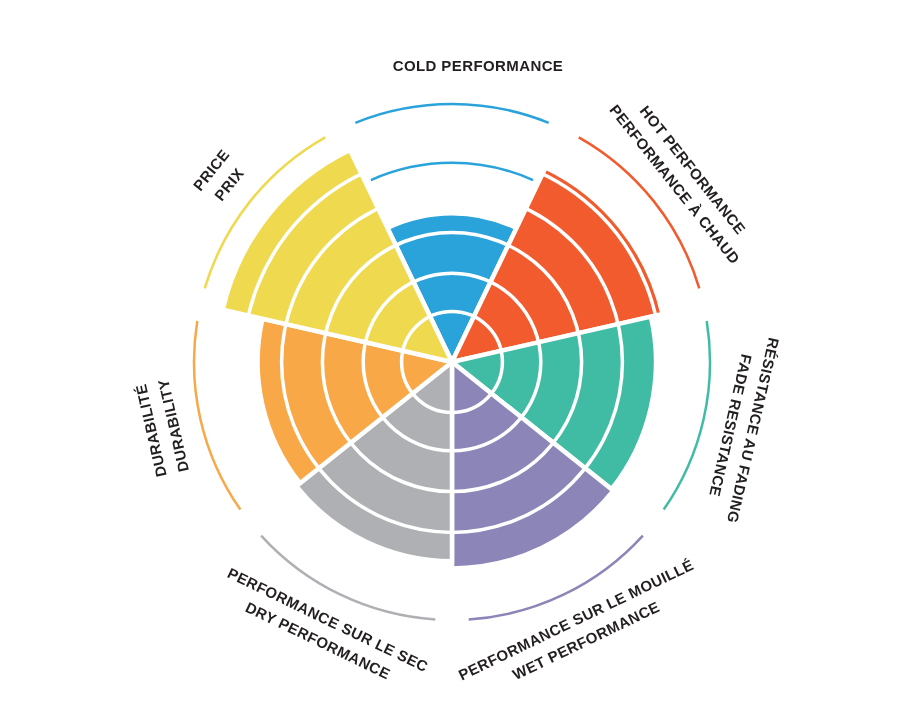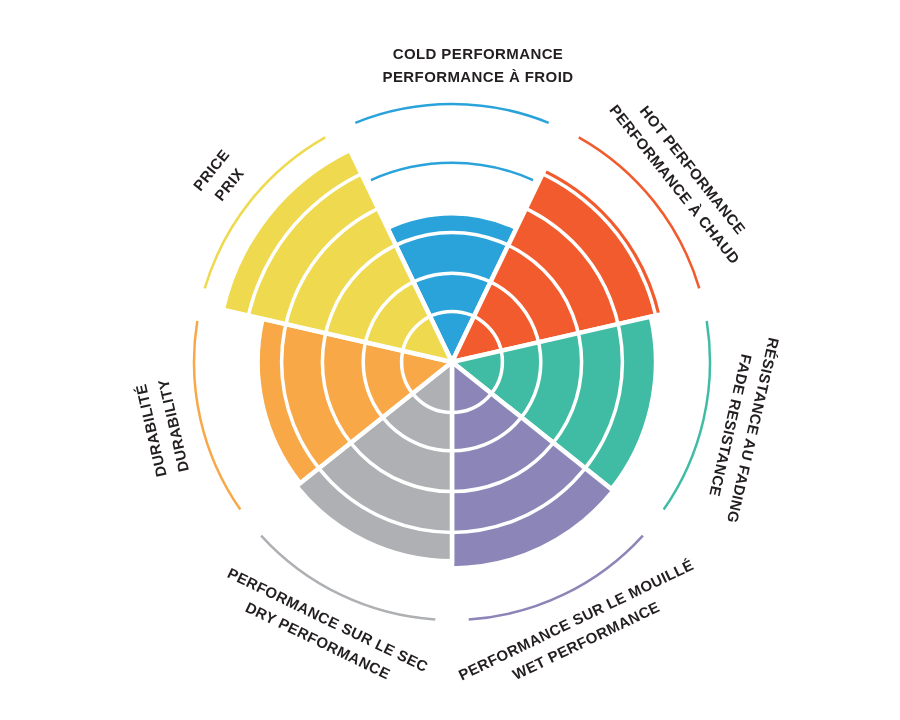--- a/index.html
+++ b/index.html
@@ -63,21 +63,20 @@
       <path d="M 452 362 L 222.6969550548351 309.6630763334749 A 235.2 235.2 0 0 1 349.9505445595503 150.09212226935105 Z" fill="#EFD94E" stroke="#FFFFFF" stroke-width="4.5"></path>
       <circle cx="452" cy="362" r="50.4" fill="none" stroke="#FFFFFF" stroke-width="3.5"></circle>
       <circle cx="452" cy="362" r="88.8" fill="none" stroke="#FFFFFF" stroke-width="3.5"></circle>
       <circle cx="452" cy="362" r="129.60000000000002" fill="none" stroke="#FFFFFF" stroke-width="3.5"></circle>
       <circle cx="452" cy="362" r="170.39999999999998" fill="none" stroke="#FFFFFF" stroke-width="3.5"></circle>
       <circle cx="452" cy="362" r="208.8" fill="none" stroke="#FFFFFF" stroke-width="3.5"></circle>
     </svg>
   <div id="labels">
       <div class="label" style="left: 452px; top: 65px; transform: translate(-50%, -50%) rotate(0deg); color: rgb(35, 31, 32); margin-left: 26px;">
         <div>COLD PERFORMANCE</div>
-        <div>PERFORMANCE À FROID</div>
       </div>
       <div class="label" style="left: 684.204px; top: 176.824px; transform: translate(-50%, -50%) rotate(51.4286deg); color: rgb(35, 31, 32);">
         <div>HOT PERFORMANCE</div>
         <div>PERFORMANCE À CHAUD</div>
       </div>
       <div class="label" style="left: 741.554px; top: 428.089px; transform: translate(-50%, -50%) rotate(102.857deg); color: rgb(35, 31, 32);">
         <div>RÉSISTANCE AU FADING</div>
         <div>FADE RESISTANCE</div>
       </div>
       <div class="label" style="left: 580.863px; top: 629.588px; transform: translate(-50%, -50%) rotate(-25.7143deg); color: rgb(35, 31, 32);">

